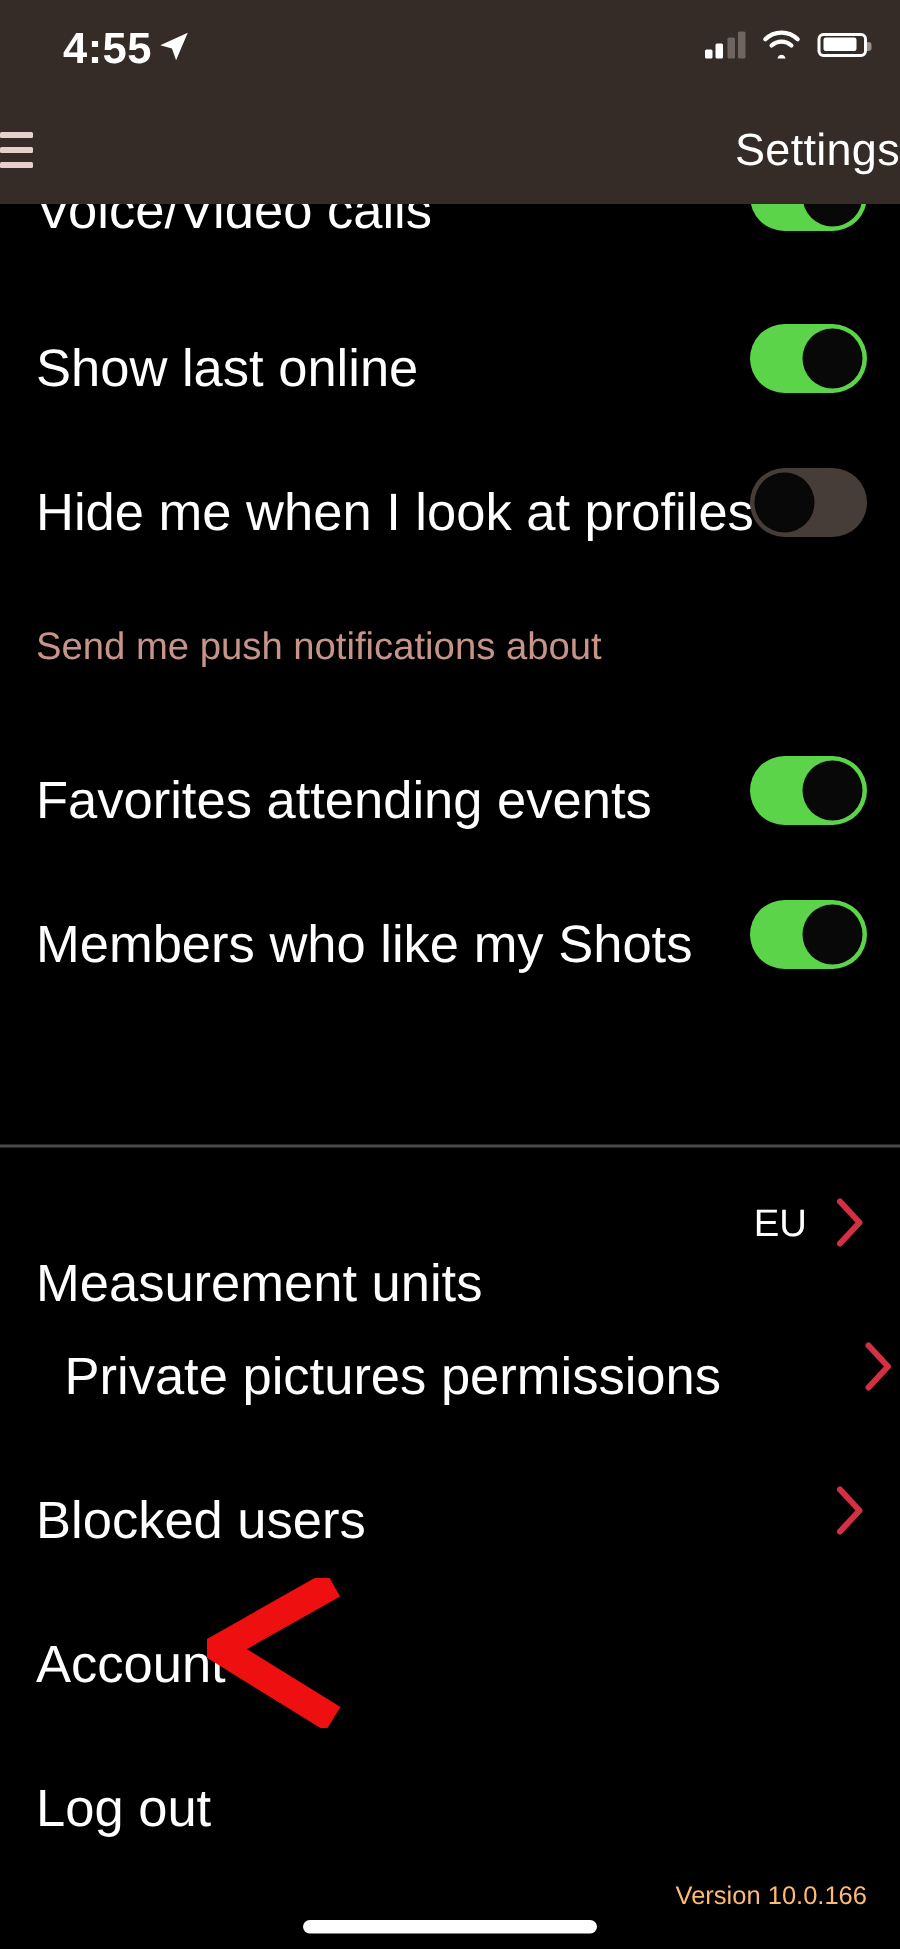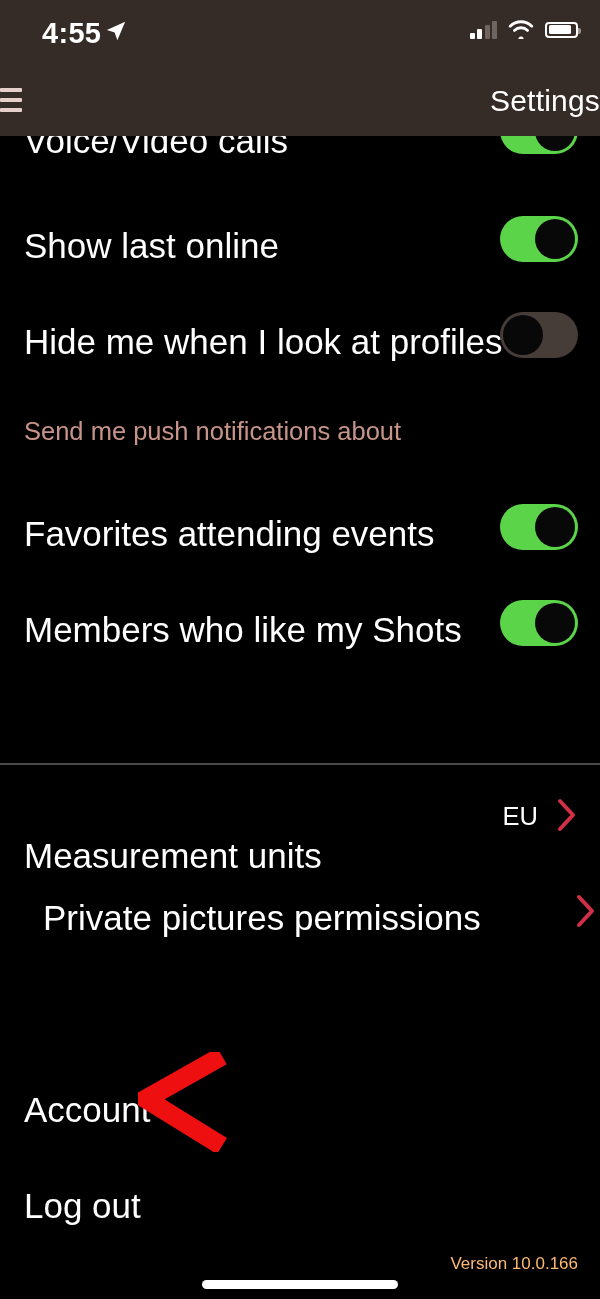--- a/index.html
+++ b/index.html
@@ -335,20 +335,26 @@
       </svg>
     </div>
 
     <div class="row" style="top:750px; height:52px;margin-left:19px;">
       <div class="row-label" style="top:12px;">Private pictures permissions</div>
       <svg class="chev" style="top:8px;" viewBox="0 0 22 34">
         <path d="M4 3 L17 17 L4 31" stroke="#D32F45" stroke-width="4" fill="none" stroke-linecap="round" stroke-linejoin="round"></path>
       </svg>
     </div>
 
+    <div class="row" style="top:846px; height:52px;">
+      <div class="row-label" style="top:12px;">Blocked users</div>
+      <svg class="chev" style="top:8px;" viewBox="0 0 22 34">
+        <path d="M4 3 L17 17 L4 31" stroke="#D32F45" stroke-width="4" fill="none" stroke-linecap="round" stroke-linejoin="round"></path>
+      </svg>
+    </div>
 
     <div class="row" style="top:942px; height:52px;">
       <div class="row-label" style="top:12px;">Account</div>
     </div>
 
     <div class="row" style="top:1038px; height:52px;">
       <div class="row-label" style="top:12px;">Log out</div>
     </div>
 
     <div class="version" style="top:1118px;">Version 10.0.166</div>

